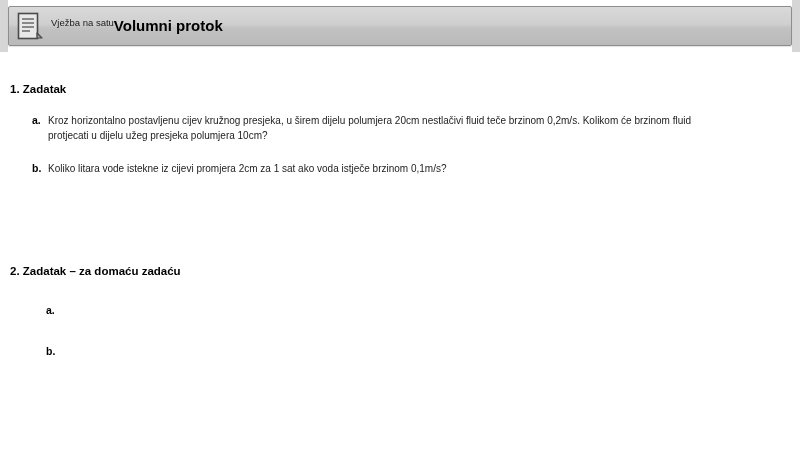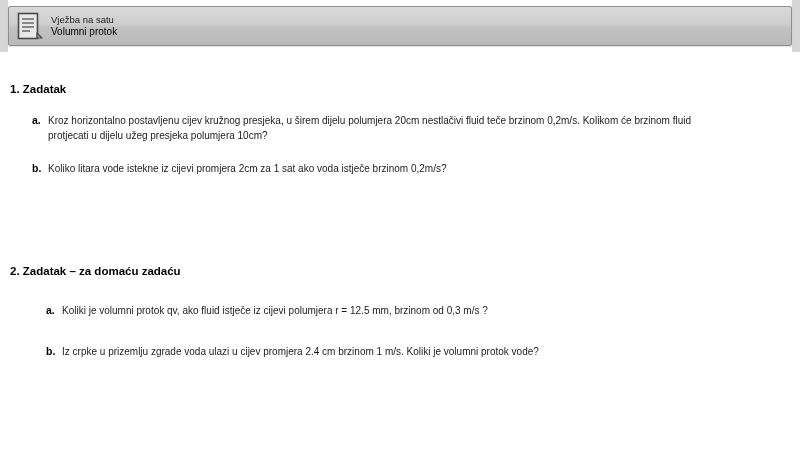--- a/index.html
+++ b/index.html
@@ -56,32 +56,31 @@
   .header-icon {
     width: 26px;
     height: 28px;
     margin-left: 8px;
     margin-right: 8px;
     flex: 0 0 auto;
     display: block;
   }
   .header-text {
     display: flex;
-    flex-direction: column;
     justify-content: center;
     line-height: 1.25;
   }
   .header-title {
     font-size: 9.5px;
     color: #1a1a1a;
   }
   .header-subtitle {
-    font-size: 10px;
+    font-size: 15px;
     color: #000000;
-    font-weight: normal;
+    font-weight: bold;
   }
   .content {
     position: absolute;
     left: 0;
     top: 52px;
     width: 800px;
     height: 398px;
   }
   .task-heading {
     position: absolute;
@@ -143,29 +142,27 @@
 
     <div class="task-heading" id="task1-heading">1. Zadatak</div>
 
     <div class="item" id="t1-a">
       <span class="item-marker">a.</span>
       <span class="item-text">Kroz horizontalno postavljenu cijev kružnog presjeka, u širem dijelu polumjera 20cm nestlačivi fluid teče brzinom 0,2m/s. Kolikom će brzinom fluid protjecati u dijelu užeg presjeka polumjera 10cm?</span>
     </div>
 
     <div class="item" id="t1-b">
       <span class="item-marker">b.</span>
-      <span class="item-text">Koliko litara vode istekne iz cijevi promjera 2cm za 1 sat ako voda istječe brzinom 0,2m/s?</span>
+      <span class="item-text">Koliko litara vode istekne iz cijevi promjera 2cm za 1 sat ako voda istječe brzinom 0,1m/s?</span>
     </div>
 
     <div class="task-heading" id="task2-heading">2. Zadatak – za domaću zadaću</div>
 
     <div class="item" id="t2-a">
       <span class="item-marker">a.</span>
-      <span class="item-text">Koliki je volumni protok qv, ako fluid istječe iz cijevi polumjera r = 12.5 mm, brzinom od 0,3 m/s ?</span>
     </div>
 
     <div class="item" id="t2-b">
       <span class="item-marker">b.</span>
-      <span class="item-text">Iz crpke u prizemlju zgrade voda ulazi u cijev promjera 2.4 cm brzinom 1 m/s. Koliki je volumni protok vode?</span>
     </div>
 
   </div>
 </div>
 
 </body></html>

